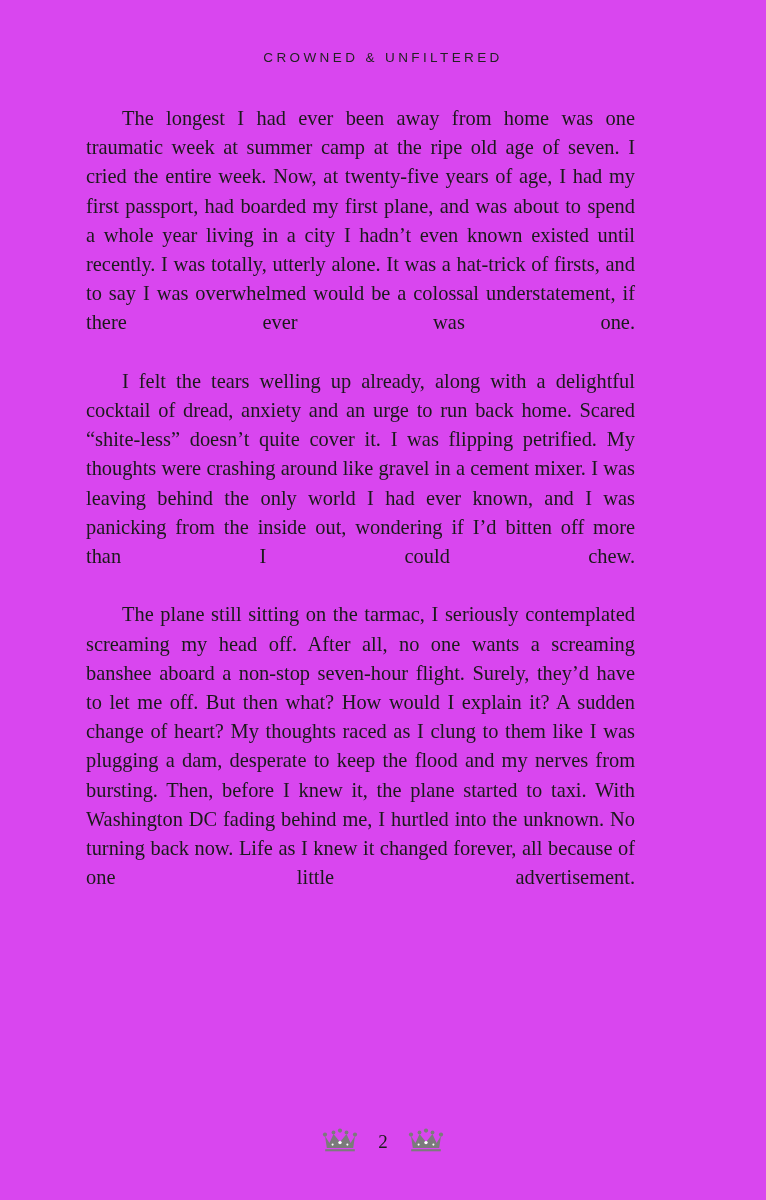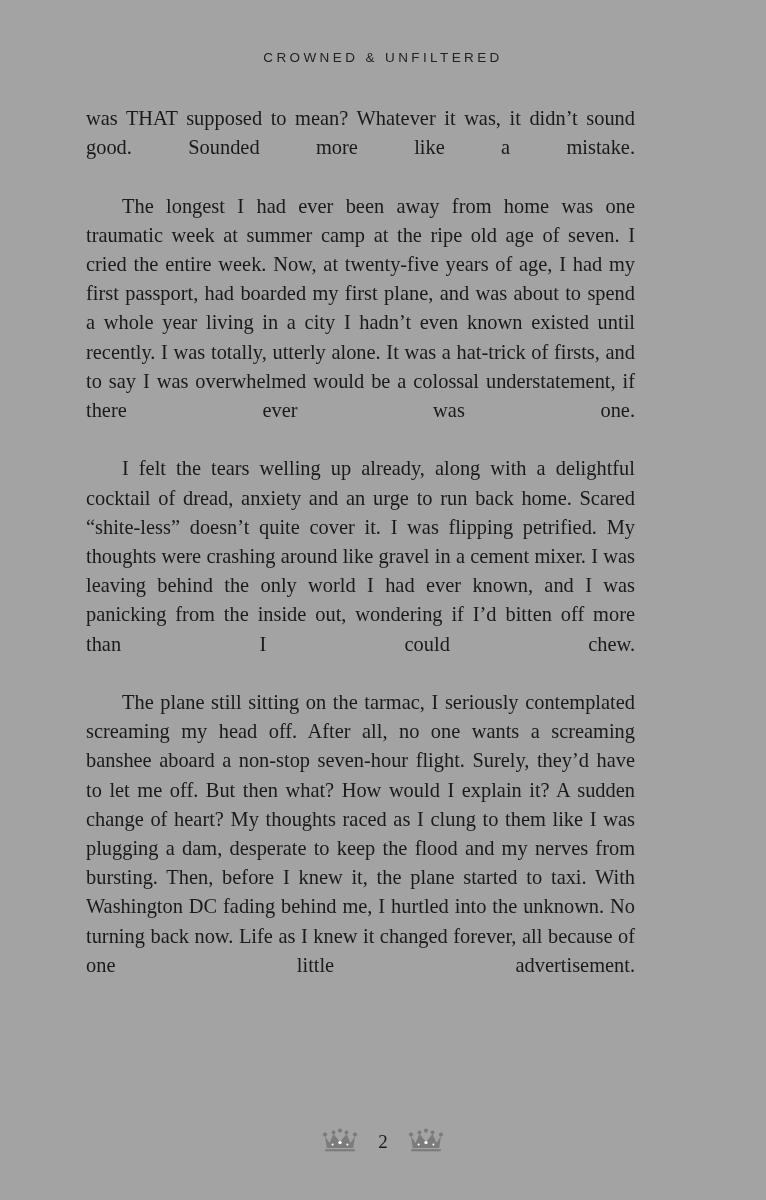--- a/index.html
+++ b/index.html
@@ -12,21 +12,21 @@
     height: 1200px;
     background: #ffffff;
     font-family: "Liberation Serif", serif;
     -webkit-font-smoothing: antialiased;
   }
 
   .page {
     position: relative;
     width: 766px;
     height: 1200px;
-    background: #a3a3a3;
+    background: #d946ef;
     box-sizing: border-box;
     overflow: hidden;
   }
 
   
   .running-head {
     position: absolute;
     top: 50px;
     left: 0;
     width: 766px;
@@ -103,21 +103,20 @@
   .crown-ornament svg { display: block; }
 </style>
 </head>
 <body>
 
 <div class="page">
 
   <div class="running-head">CROWNED &amp; UNFILTERED</div>
 
   <div class="text-block">
-    <p>was THAT supposed to mean? Whatever it was, it didn’t sound good. Sounded more like a mistake.</p>
     <p class="indent">The longest I had ever been away from home was one traumatic week at summer camp at the ripe old age of seven. I cried the entire week. Now, at twenty-five years of age, I had my first passport, had boarded my first plane, and was about to spend a whole year living in a city I hadn’t even known existed until recently. I was totally, utterly alone. It was a hat-trick of firsts, and to say I was overwhelmed would be a colossal understatement, if there ever was one.</p>
     <p class="indent">I felt the tears welling up already, along with a delightful cocktail of dread, anxiety and an urge to run back home. Scared “shite-less” doesn’t quite cover it. I was flipping petrified. My thoughts were crashing around like gravel in a cement mixer. I was leaving behind the only world I had ever known, and I was panicking from the inside out, wondering if I’d bitten off more than I could chew.</p>
     <p class="indent">The plane still sitting on the tarmac, I seriously contemplated screaming my head off. After all, no one wants a screaming banshee aboard a non-stop seven-hour flight. Surely, they’d have to let me off. But then what? How would I explain it? A sudden change of heart? My thoughts raced as I clung to them like I was plugging a dam, desperate to keep the flood and my nerves from bursting. Then, before I knew it, the plane started to taxi. With Washington DC fading behind me, I hurtled into the unknown. No turning back now. Life as I knew it changed forever, all because of one little advertisement.</p>
   </div>
 
   <div class="folio">
 
     <span class="crown-ornament">
       <svg viewBox="0 0 40 30" width="40" height="30" aria-hidden="true">
         <g fill="#7b7b7b">

